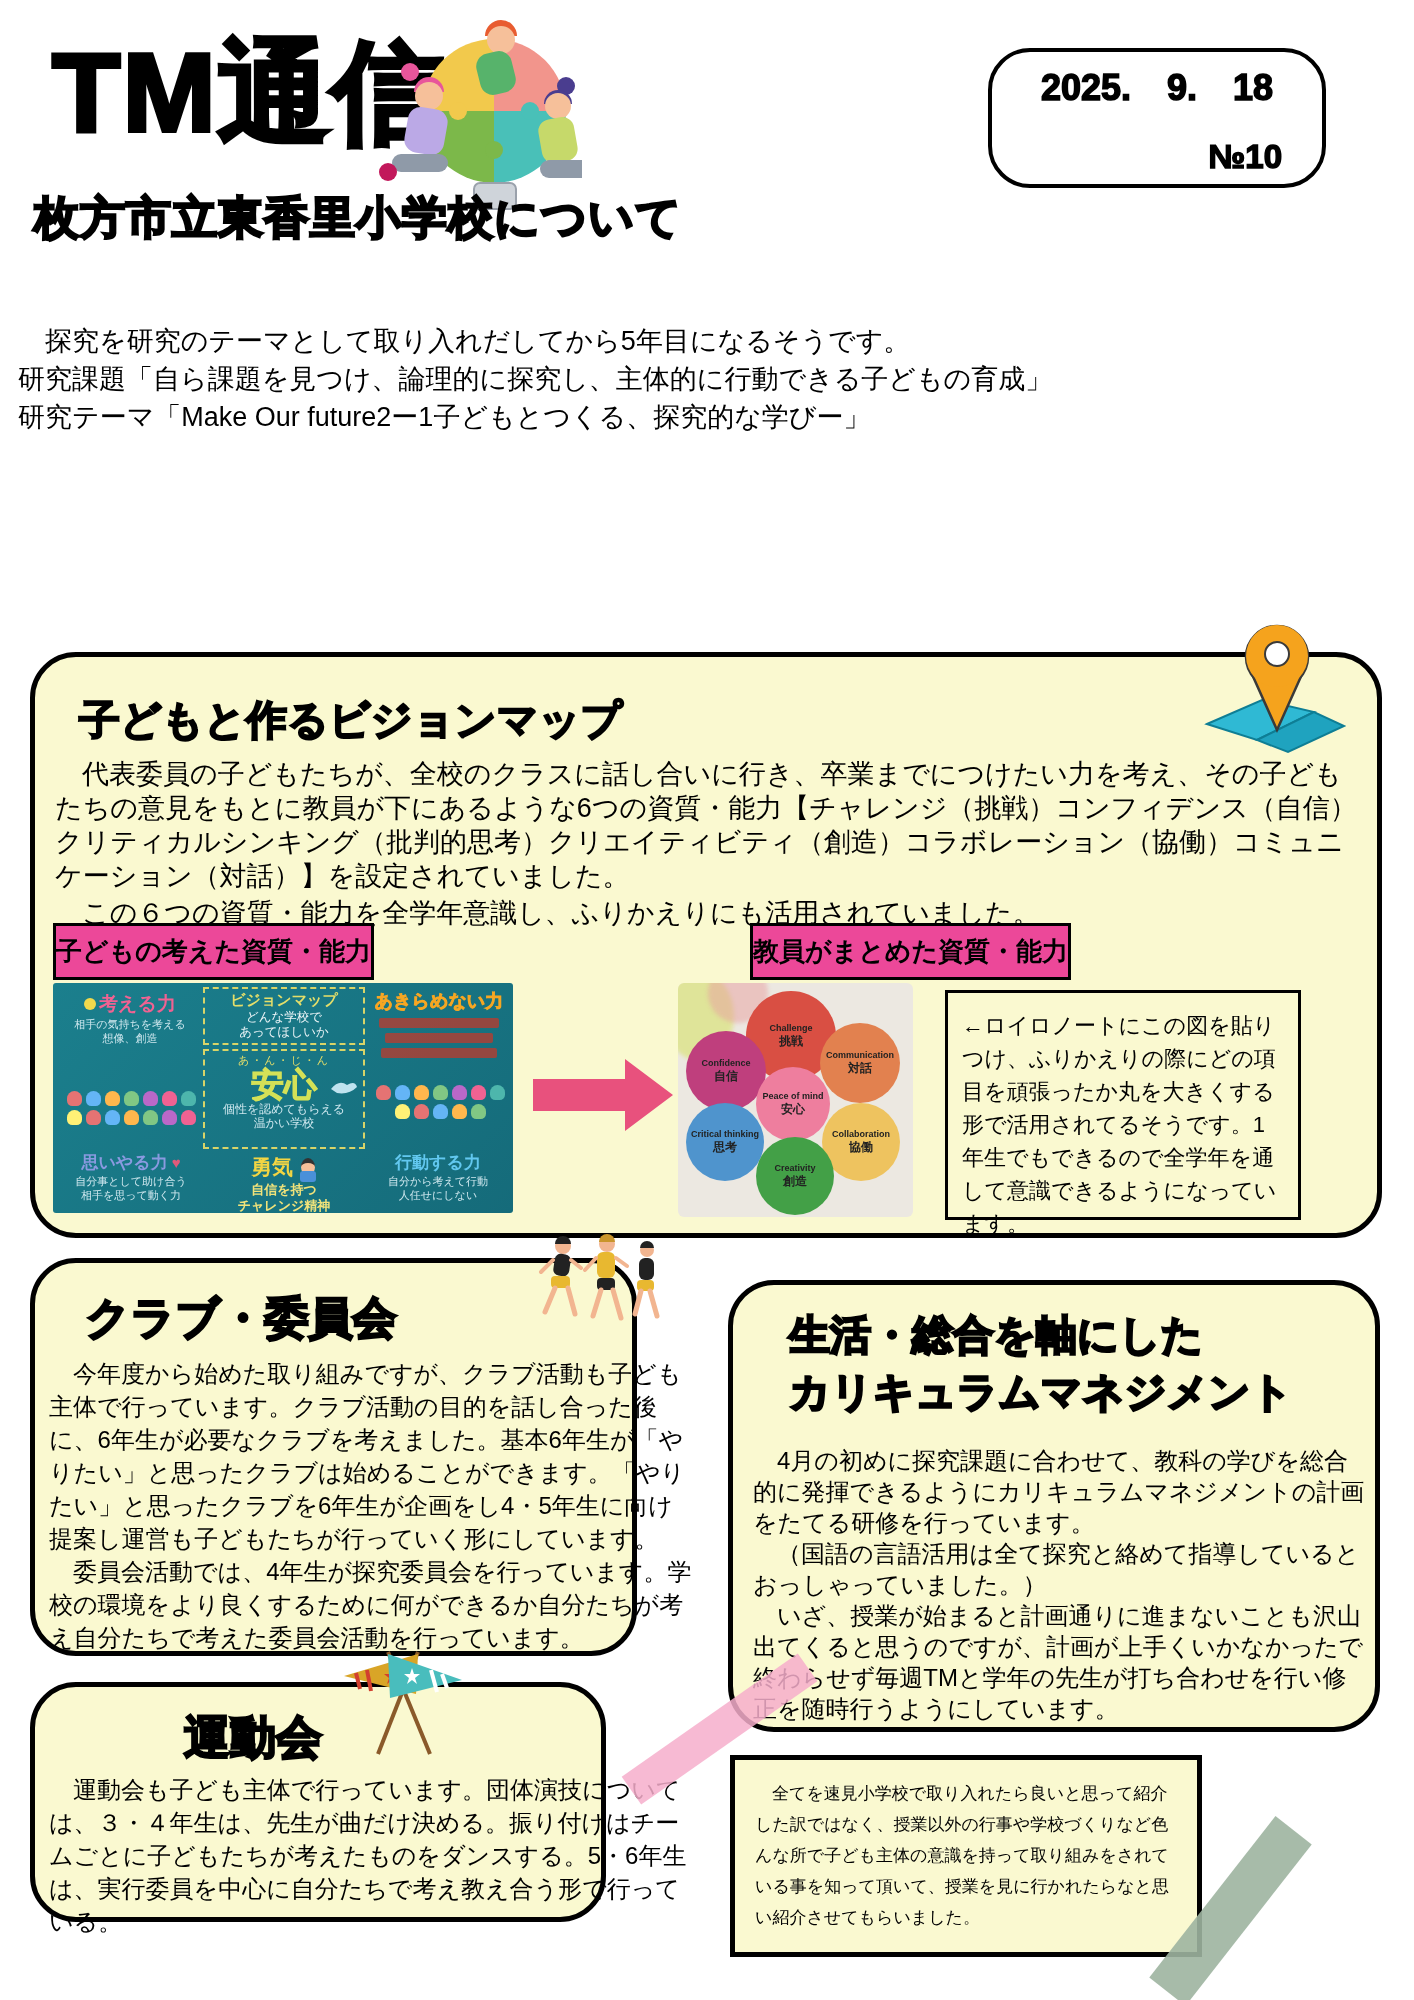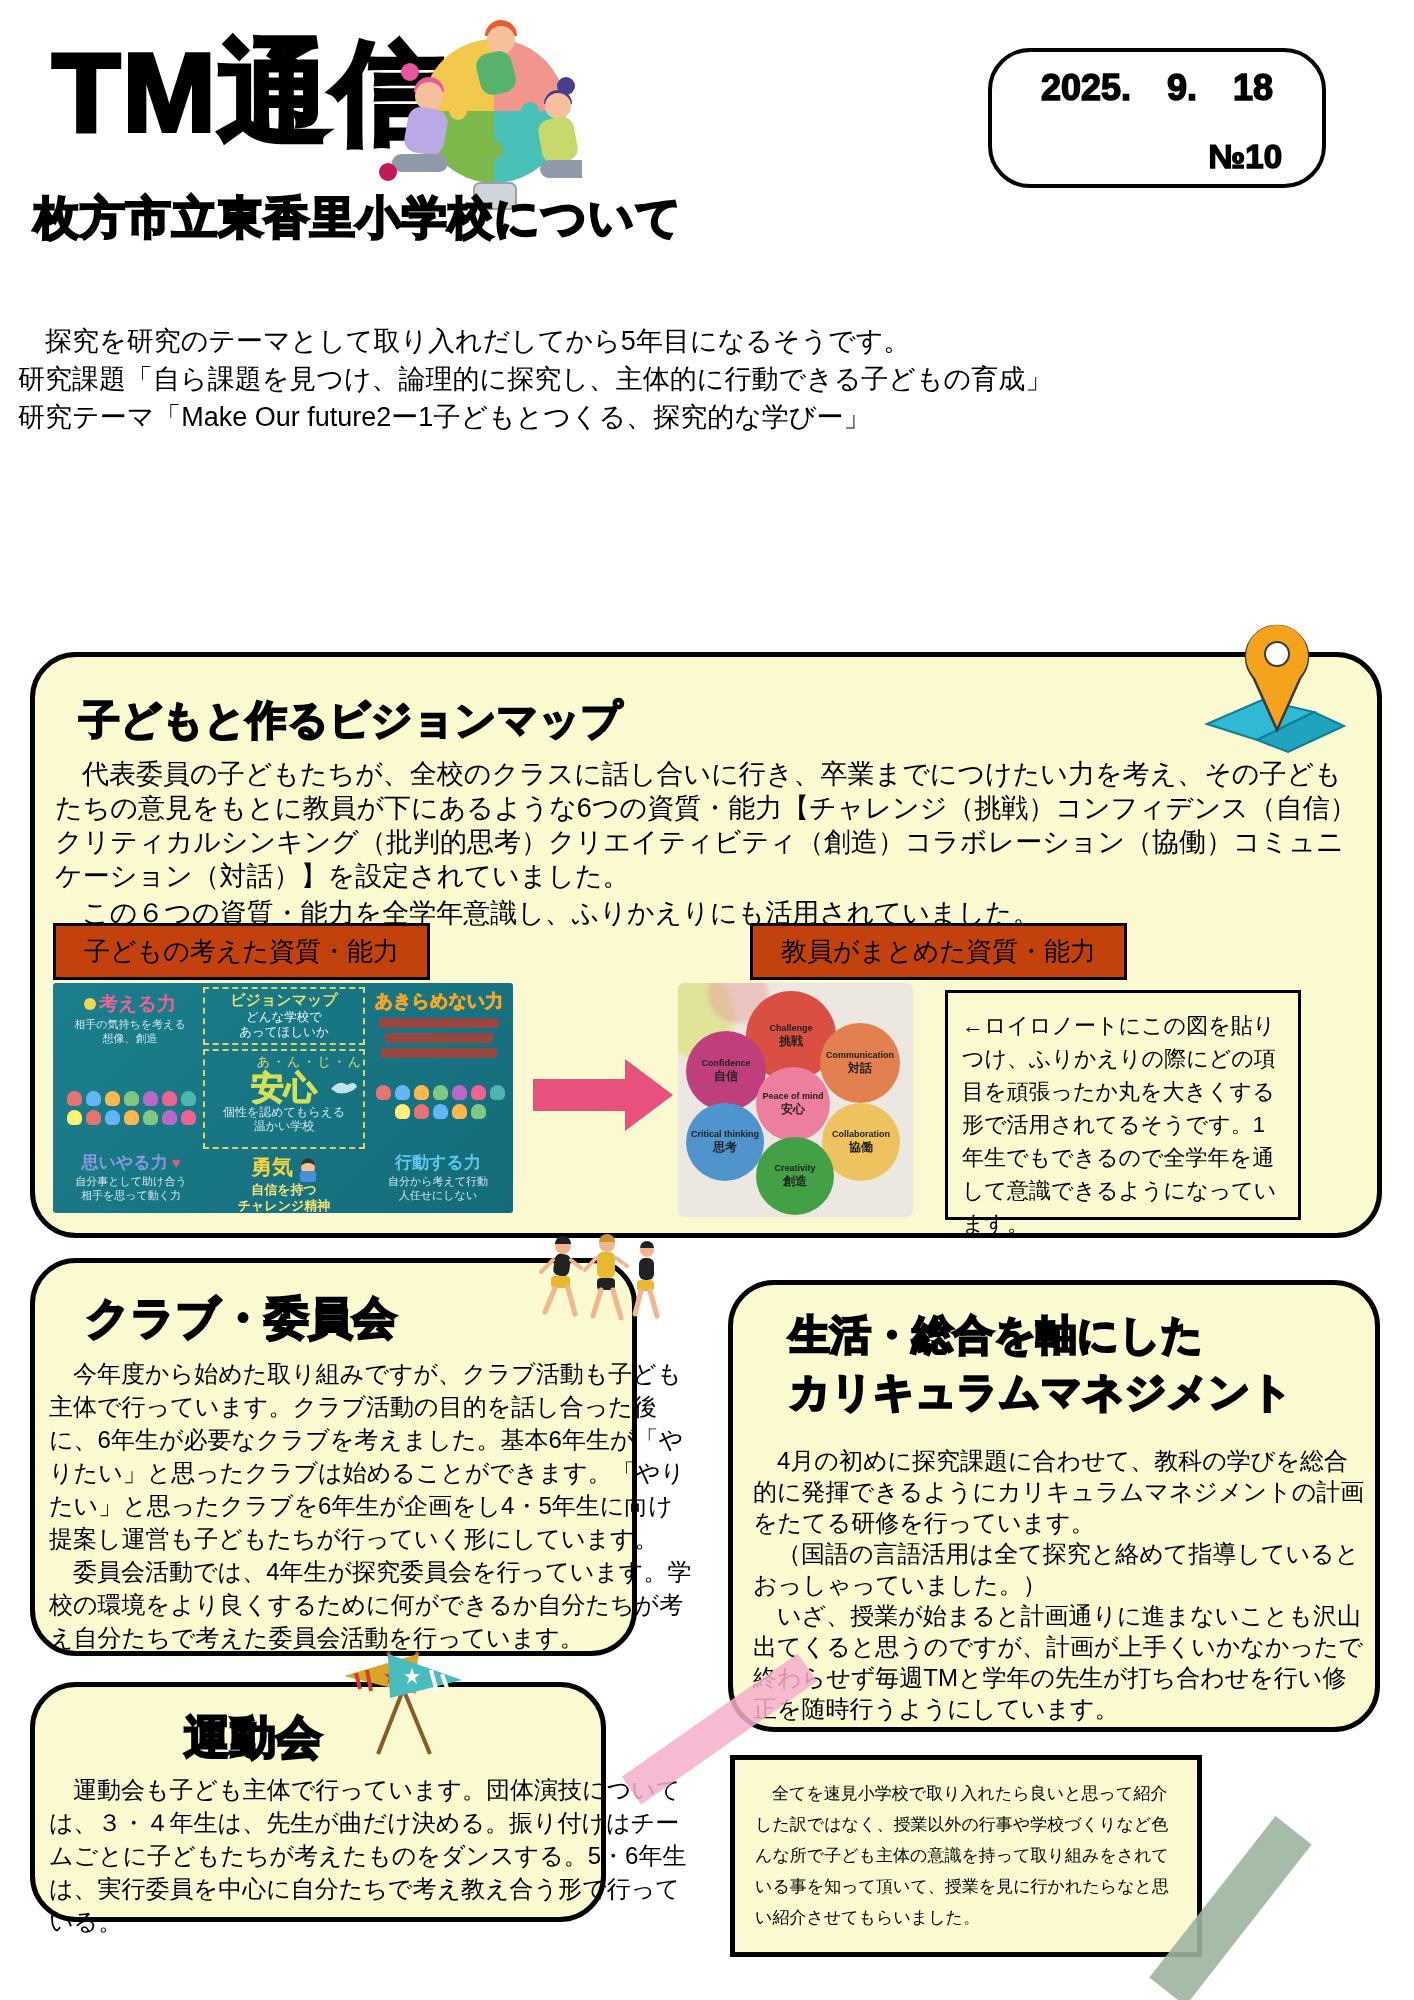--- a/index.html
+++ b/index.html
@@ -20,40 +20,40 @@
   .intro { left:18px; top:322px; width:1384px; font-size:27px; line-height:38px; color:#000; }
 
   
   .ybox { border:5px solid #000; border-radius:46px; background:#FAF9D0; }
 
   .vision-box { left:30px; top:652px; width:1352px; height:586px; }
   .vision-title { position:absolute; left:44px; top:36px; font-size:41px; font-weight:bold;
                   -webkit-text-stroke:2px #000; }
   .vision-p1 { position:absolute; left:20px; top:100px; width:1312px; font-size:27px; line-height:34px; }
   .vision-p2 { position:absolute; left:20px; top:238px; width:1312px; font-size:27px; }
-  .photo-label { position:absolute; top:266px; background:#c2410c; border:3px solid #000;
-                 font-size:26px; padding:8px 28px; }
+  .photo-label { position:absolute; top:266px; background:#ec4899; border:3px solid #000;
+                 font-size:26px; padding:8px 0;font-weight:bold; }
   .label-left { left:18px; }
   .label-right { left:715px; }
 
   
   .photo-map { position:absolute; left:18px; top:326px; width:460px; height:230px;
                background:linear-gradient(135deg,#1b7f8d,#156b7a); border-radius:3px; overflow:hidden;
                color:#d9eef2; }
   .vm-cell { position:absolute; text-align:center; }
   .vm-dashed { border:2px dashed #d8d468; }
   .vm-header { left:150px; top:4px; width:162px; height:58px; padding-top:2px; }
   .vm-header .t { color:#e4de6a; font-size:15px; font-weight:bold; }
   .vm-header .s { color:#eef6f8; font-size:12.5px; line-height:15px; }
   .vm-think { left:6px; top:8px; width:142px; }
   .vm-think .t { color:#f06292; font-size:19px; font-weight:bold; }
   .vm-small { font-size:11px; line-height:14px; color:#cfe8ef; }
   .bulb-icon { display:inline-block; width:12px; height:12px; border-radius:50%; background:#f2d94c; margin-right:3px; }
   .vm-anshin { left:150px; top:66px; width:162px; height:100px; padding-top:2px; }
-  .vm-anshin .ruby { color:#e4de6a; font-size:13px; letter-spacing:2px;text-align:right; }
+  .vm-anshin .ruby { color:#e4de6a; font-size:11px; letter-spacing:2px; }
   .vm-anshin .t { color:#d4e157; font-size:33px; font-weight:bold; line-height:34px; -webkit-text-stroke:1px #d4e157; }
   .vm-giveup { left:316px; top:6px; width:140px; }
   .vm-giveup .t { color:#f5a623; font-size:18px; font-weight:bold; -webkit-text-stroke:0.8px #f5a623; }
   .red-line { height:10px; background:#c0392b; opacity:.75; border-radius:2px; margin:5px 10px 0 10px; }
   .crowd { position:absolute; display:flex; flex-wrap:wrap; justify-content:center; align-content:flex-start; }
   .crowd span { width:15px; height:15px; border-radius:50% 50% 35% 35%; margin:2px; }
   .crowd span:nth-child(8n+1){background:#e57373;} .crowd span:nth-child(8n+2){background:#64b5f6;}
   .crowd span:nth-child(8n+3){background:#ffb74d;} .crowd span:nth-child(8n+4){background:#81c784;}
   .crowd span:nth-child(8n+5){background:#ba68c8;} .crowd span:nth-child(8n+6){background:#f06292;}
   .crowd span:nth-child(8n+7){background:#4db6ac;} .crowd span:nth-child(8n+8){background:#fff176;}

